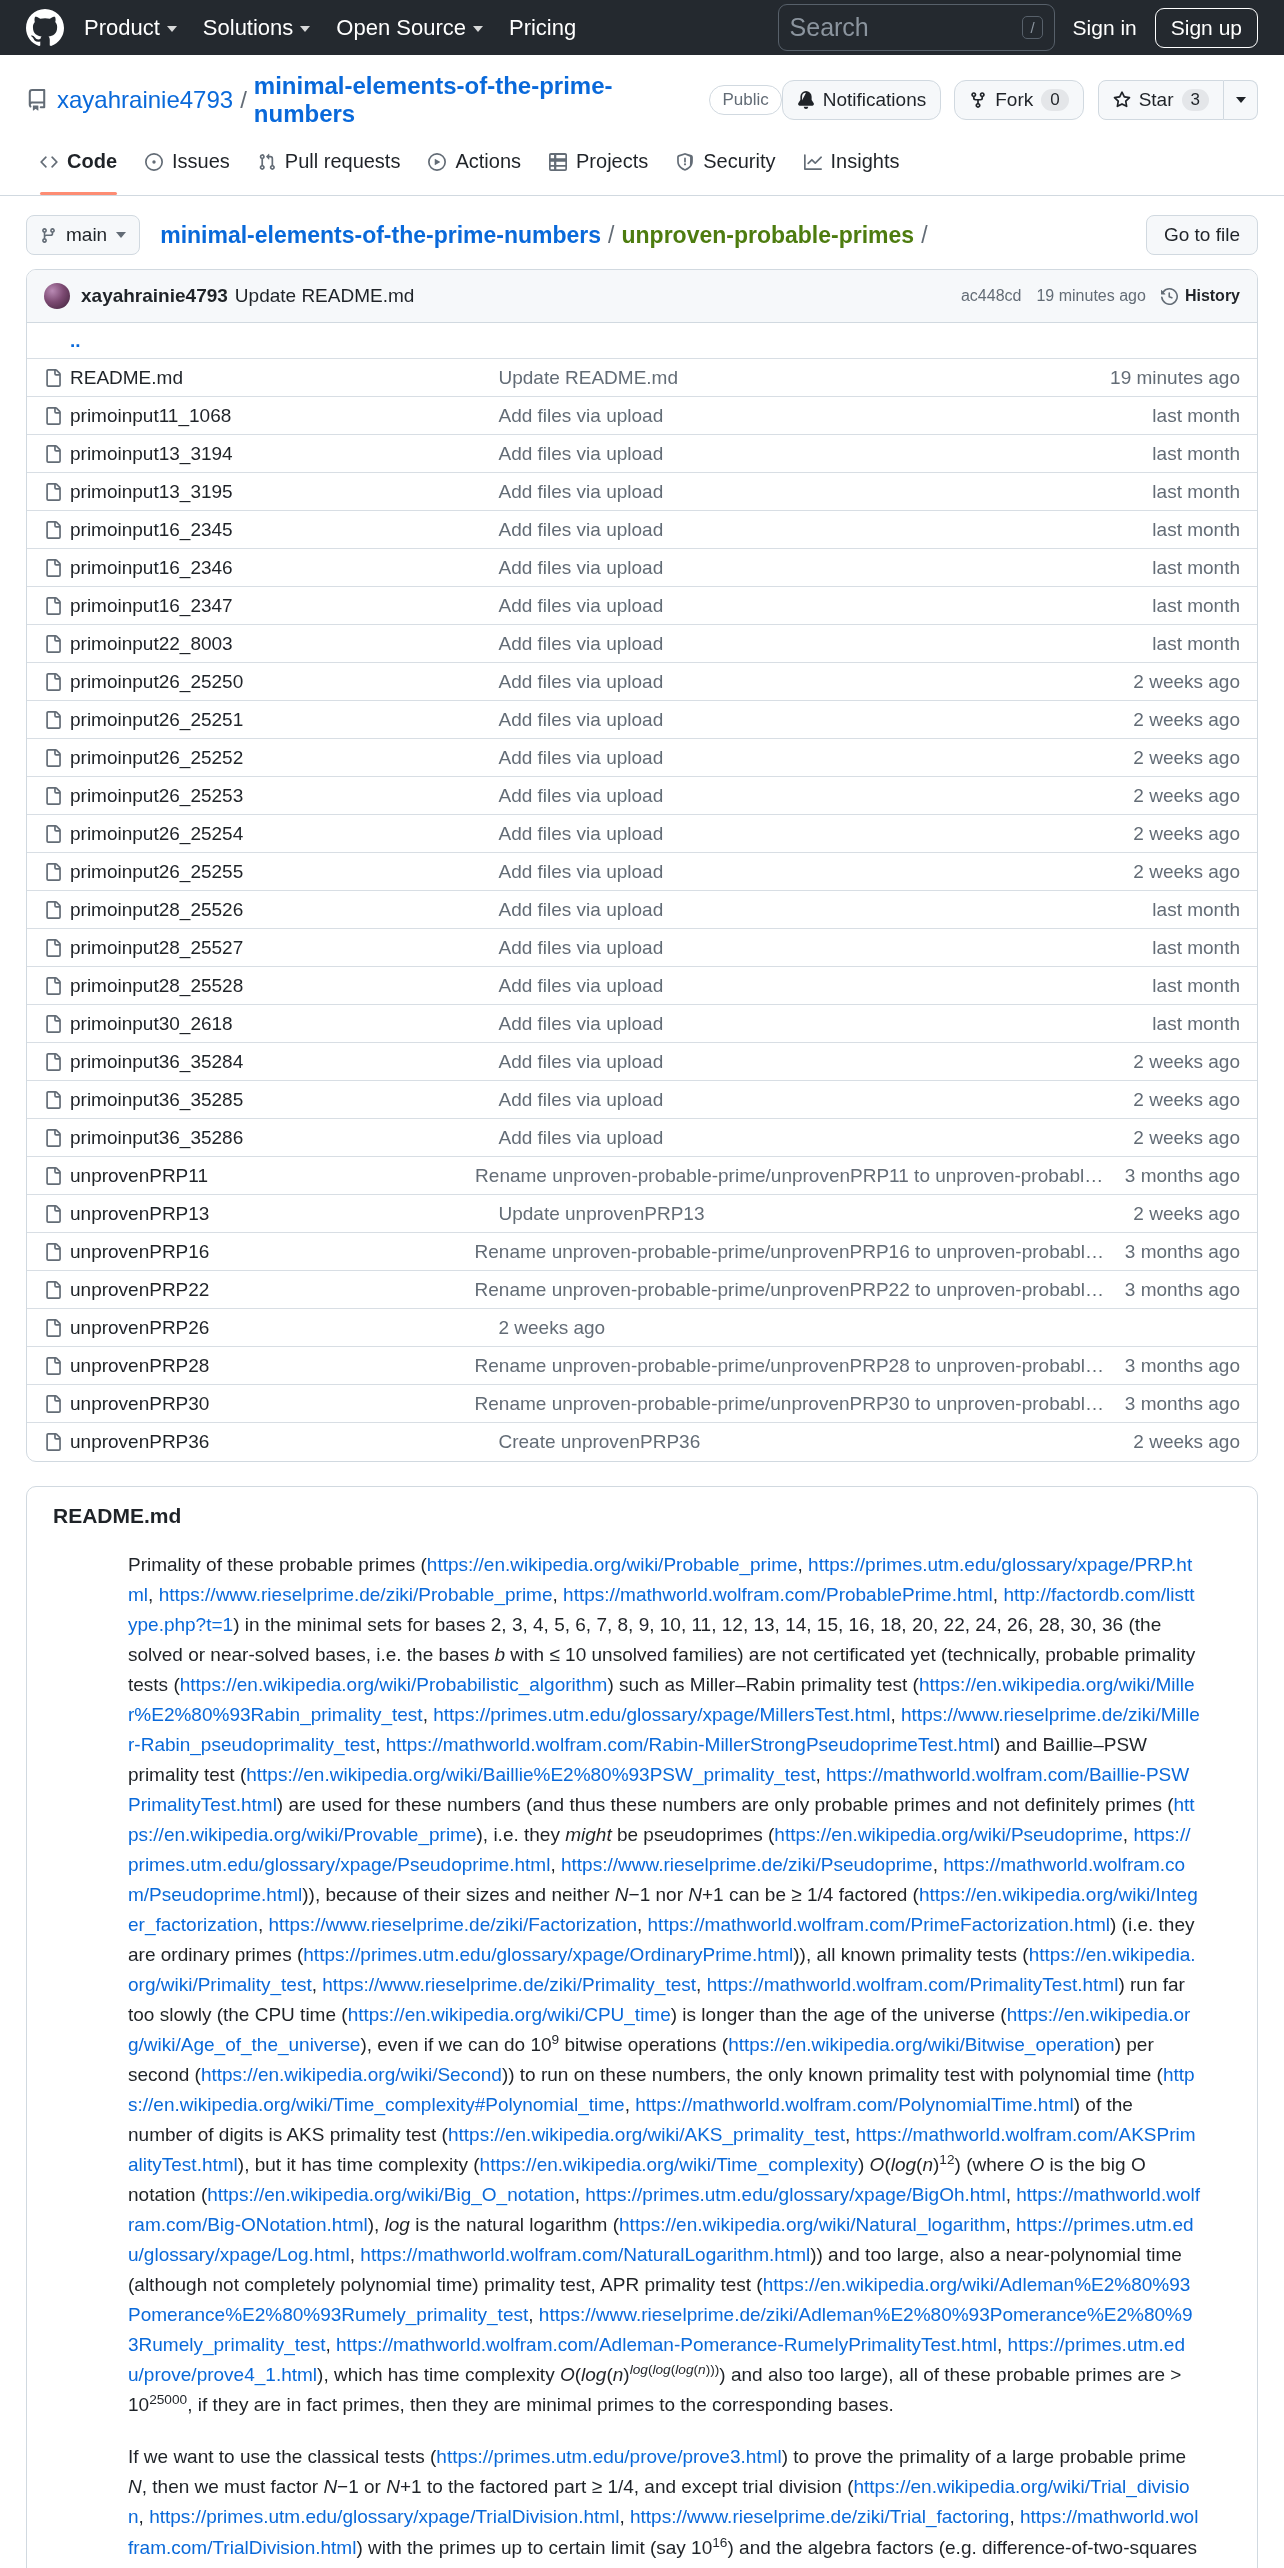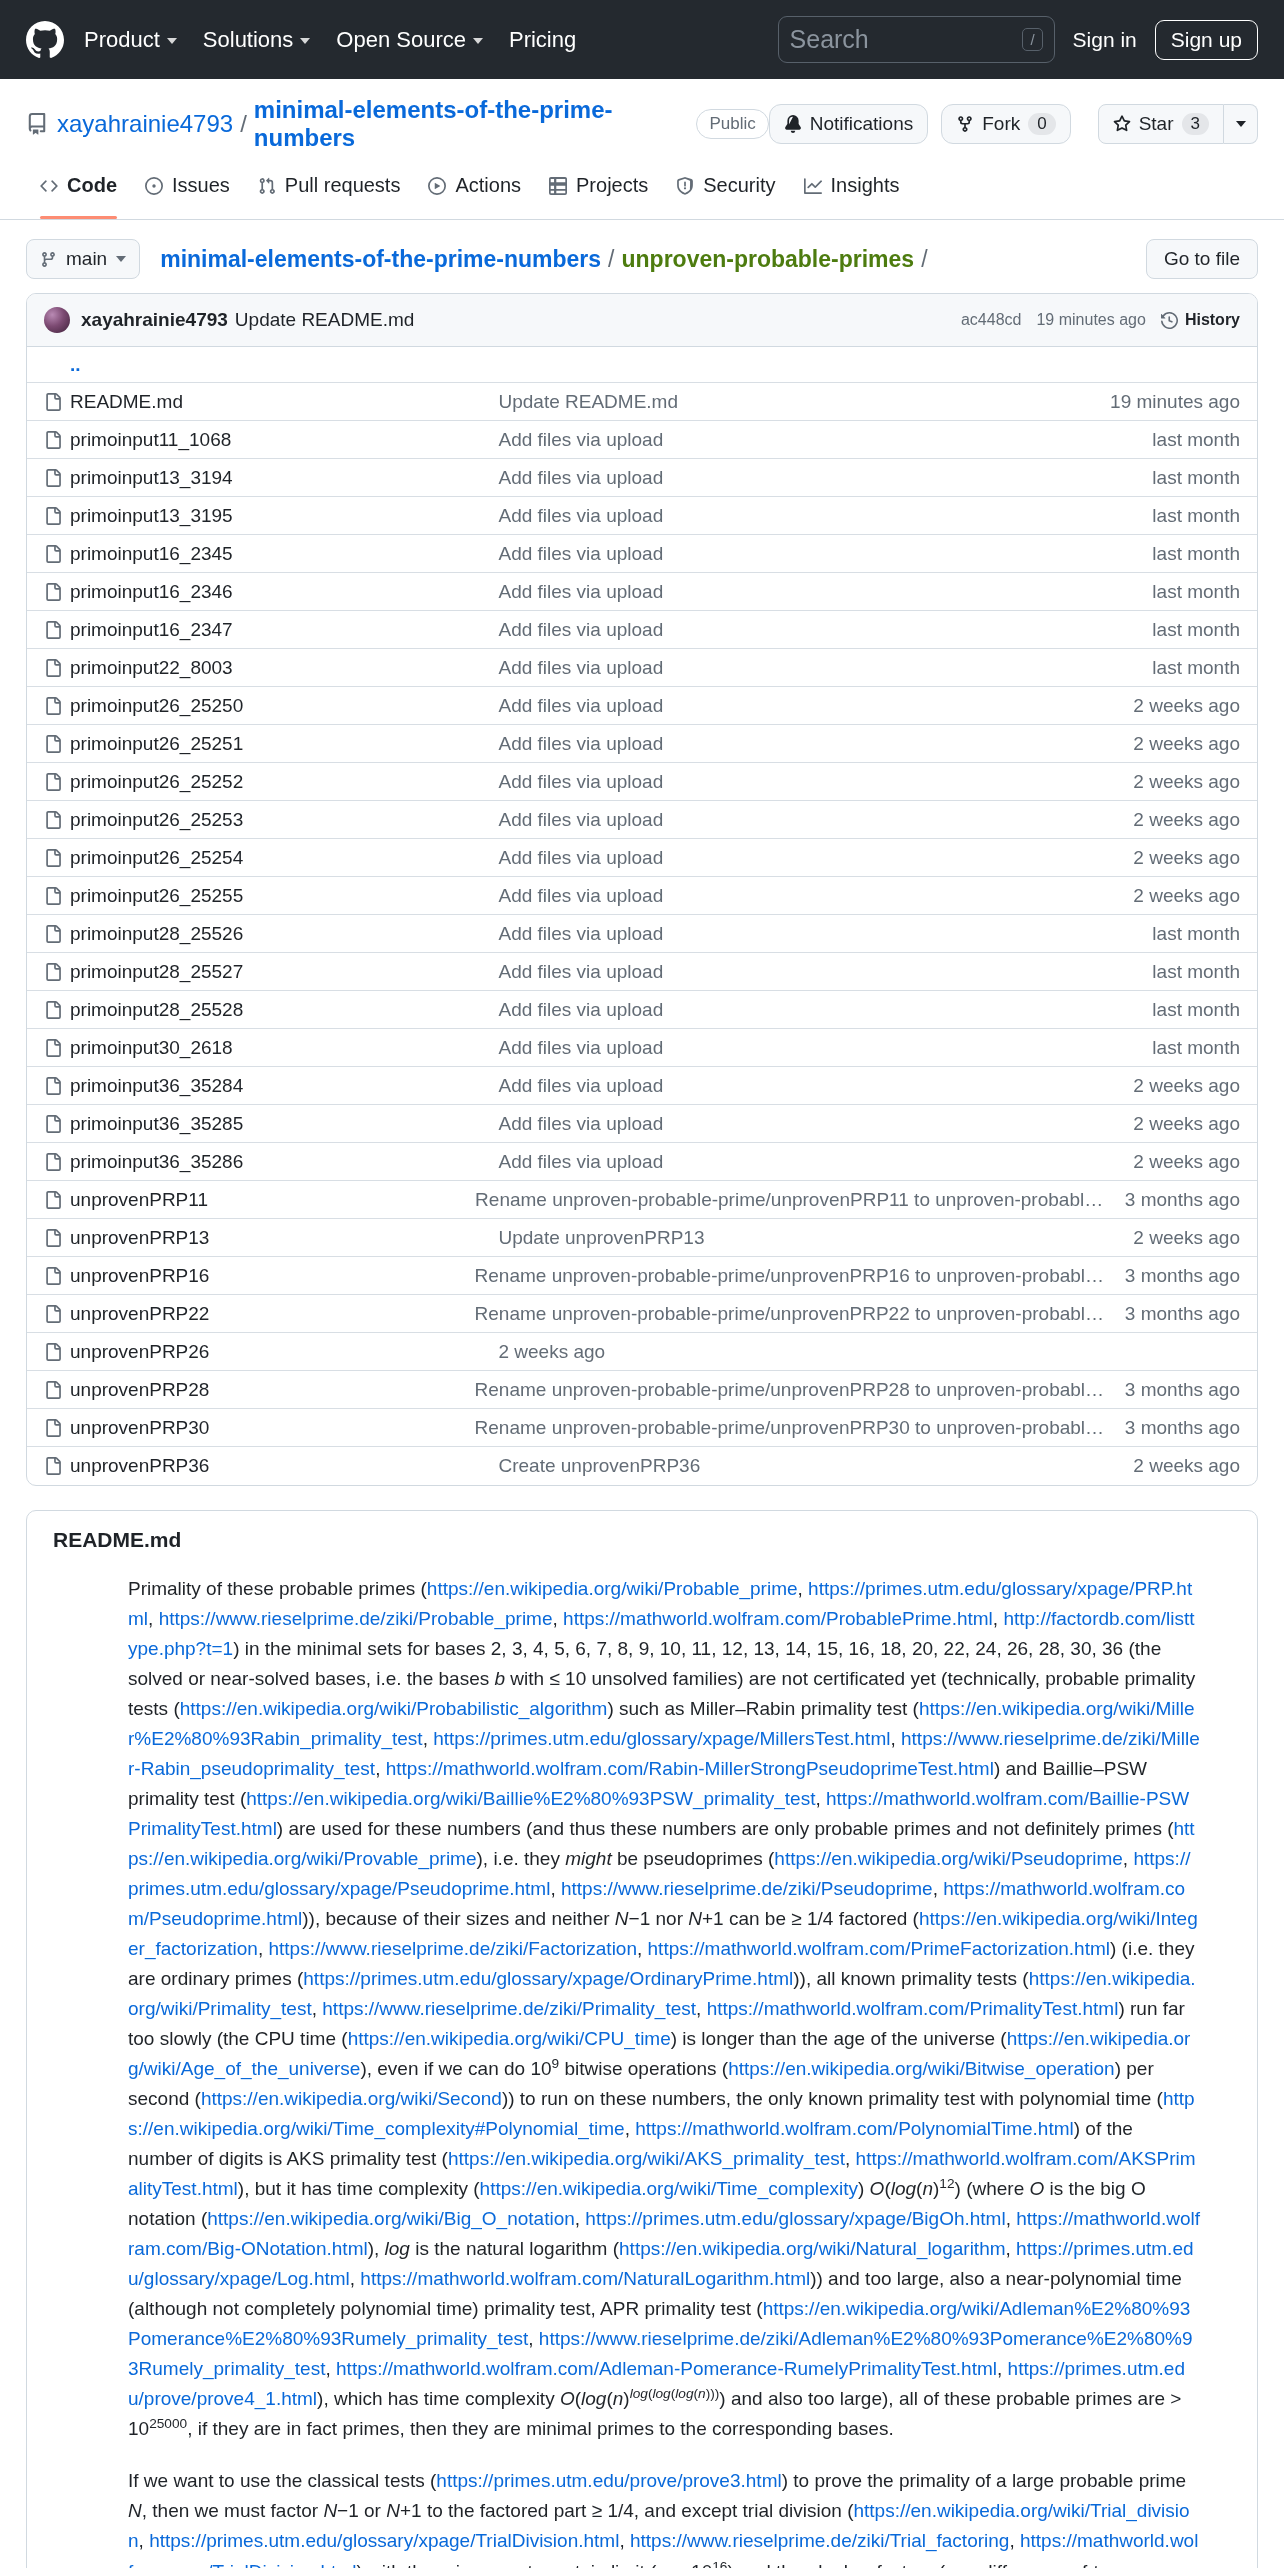--- a/index.html
+++ b/index.html
@@ -8,21 +8,21 @@
     width:1284px;
     background:#ffffff;
     font-family:"Liberation Sans", sans-serif;
     color:#1f2328;
     -webkit-font-smoothing:antialiased;
   }
 
   
   .gh-header {
     background:#24292f;
-    height:79px;
+    height:55px;
     display:flex;
     align-items:center;
     padding:0 26px;
     gap:0;
   }
   .gh-logo { width:38px; height:38px; flex:0 0 auto; margin-right:20px; }
   .gh-logo svg { display:block; width:38px; height:38px; fill:#ffffff; }
   .gh-nav { display:flex; align-items:center; gap:26px; }
   .gh-nav-item {
     color:#ffffff;
@@ -110,21 +110,21 @@
   .btn + .btn { margin-left:13px; }
   .btn svg { fill:#1f2328; display:block; }
   .counter {
     background:rgba(99,110,118,.12);
     border-radius:2em;
     font-size:17px;
     padding:1px 9px;
     color:#1f2328;
   }
   .star-group { display:flex; margin-left:13px; }
-  .star-group .btn { margin-left:14px; border-radius:8px 0 0 8px; }
+  .star-group .btn { margin-left:1px; border-radius:8px 0 0 8px; }
   .star-caret {
     height:40px;
     width:34px;
     border:1px solid #d1d9e0;
     border-left:none;
     border-radius:0 8px 8px 0;
     background:#f6f8fa;
     display:flex; align-items:center; justify-content:center;
     cursor:pointer;
   }

